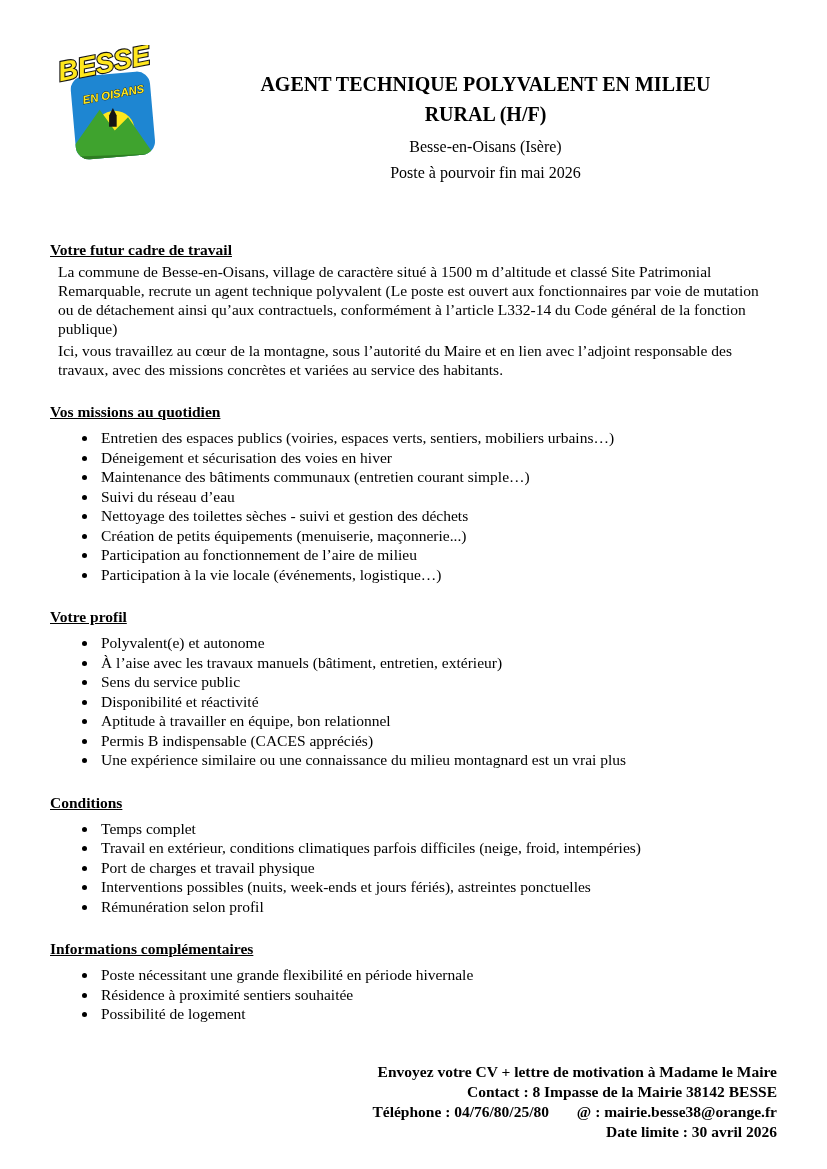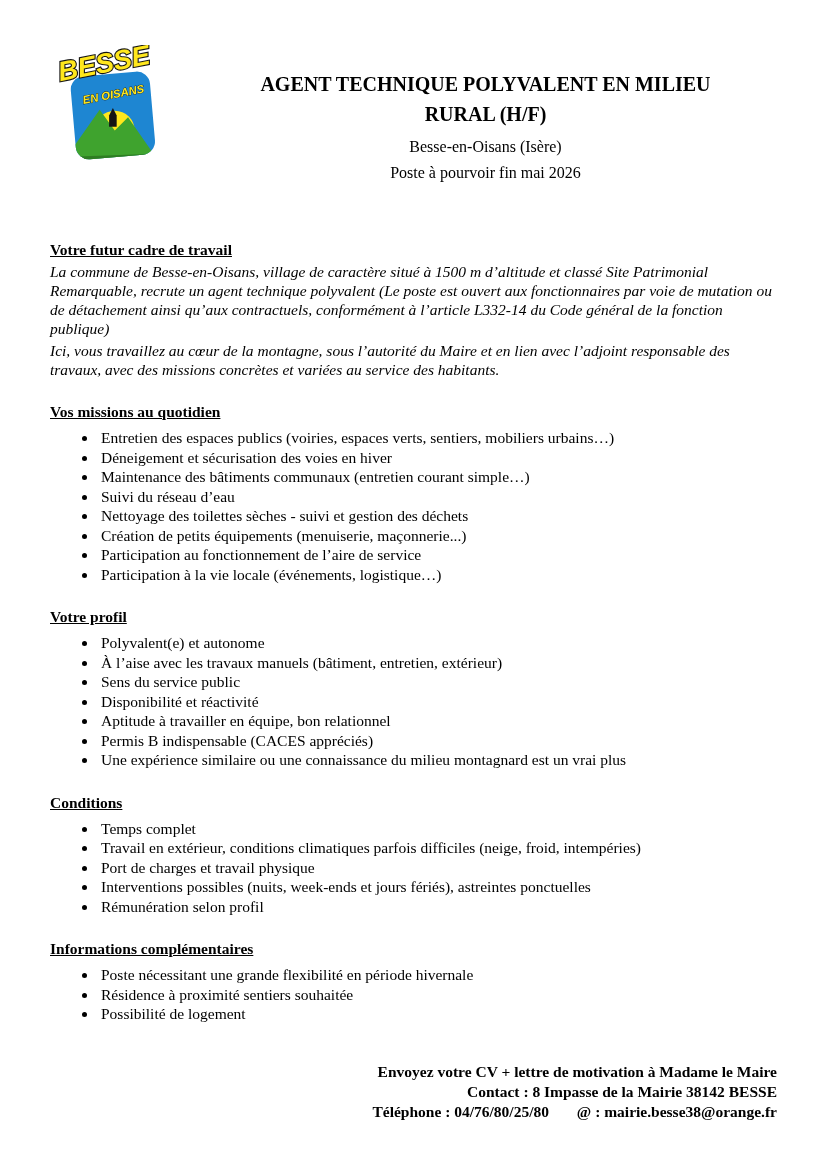--- a/index.html
+++ b/index.html
@@ -30,23 +30,22 @@
   .section:first-child { margin-top: 0; }
   .section-heading {
     font-size: 15.5px;
     font-weight: bold;
     text-decoration: underline;
     line-height: 19px;
   }
   p.body-text {
     font-size: 15.5px;
     line-height: 19px;
-    margin: 3px 0 0 0;
+    margin: 3px 0 0 8px;
     text-align: left;
-    font-style: italic;
   }
   ul.bullets {
     margin: 7px 0 0 0;
     padding: 0 0 0 48px;
     list-style: disc outside;
     font-size: 15.5px;
     line-height: 19.5px;
   }
   ul.bullets li { padding-left: 3px; }
 
@@ -103,21 +102,21 @@
 
     <section class="section">
       <div class="section-heading">Vos missions au quotidien</div>
       <ul class="bullets">
           <li>Entretien des espaces publics (voiries, espaces verts, sentiers, mobiliers urbains…)</li>
           <li>Déneigement et sécurisation des voies en hiver</li>
           <li>Maintenance des bâtiments communaux (entretien courant simple…)</li>
           <li>Suivi du réseau d’eau</li>
           <li>Nettoyage des toilettes sèches - suivi et gestion des déchets</li>
           <li>Création de petits équipements (menuiserie, maçonnerie...)</li>
-          <li>Participation au fonctionnement de l’aire de service</li>
+          <li>Participation au fonctionnement de l’aire de milieu</li>
           <li>Participation à la vie locale (événements, logistique…)</li>
         </ul>
     </section>
 
     <section class="section">
       <div class="section-heading">Votre profil</div>
       <ul class="bullets">
           <li>Polyvalent(e) et autonome</li>
           <li>À l’aise avec les travaux manuels (bâtiment, entretien, extérieur)</li>
           <li>Sens du service public</li>
@@ -150,15 +149,16 @@
 
   </div>
 
   <div class="footer">
     <div>Envoyez votre CV + lettre de motivation à Madame le Maire</div>
     <div>Contact : 8 Impasse de la Mairie 38142 BESSE</div>
     <div>
       <span>Téléphone : 04/76/80/25/80</span>
       <span class="email-part">@ : mairie.besse38@orange.fr</span>
     </div>
+    <div>Date limite : 30 avril 2026</div>
   </div>
 
 </div>
 
 </body></html>

